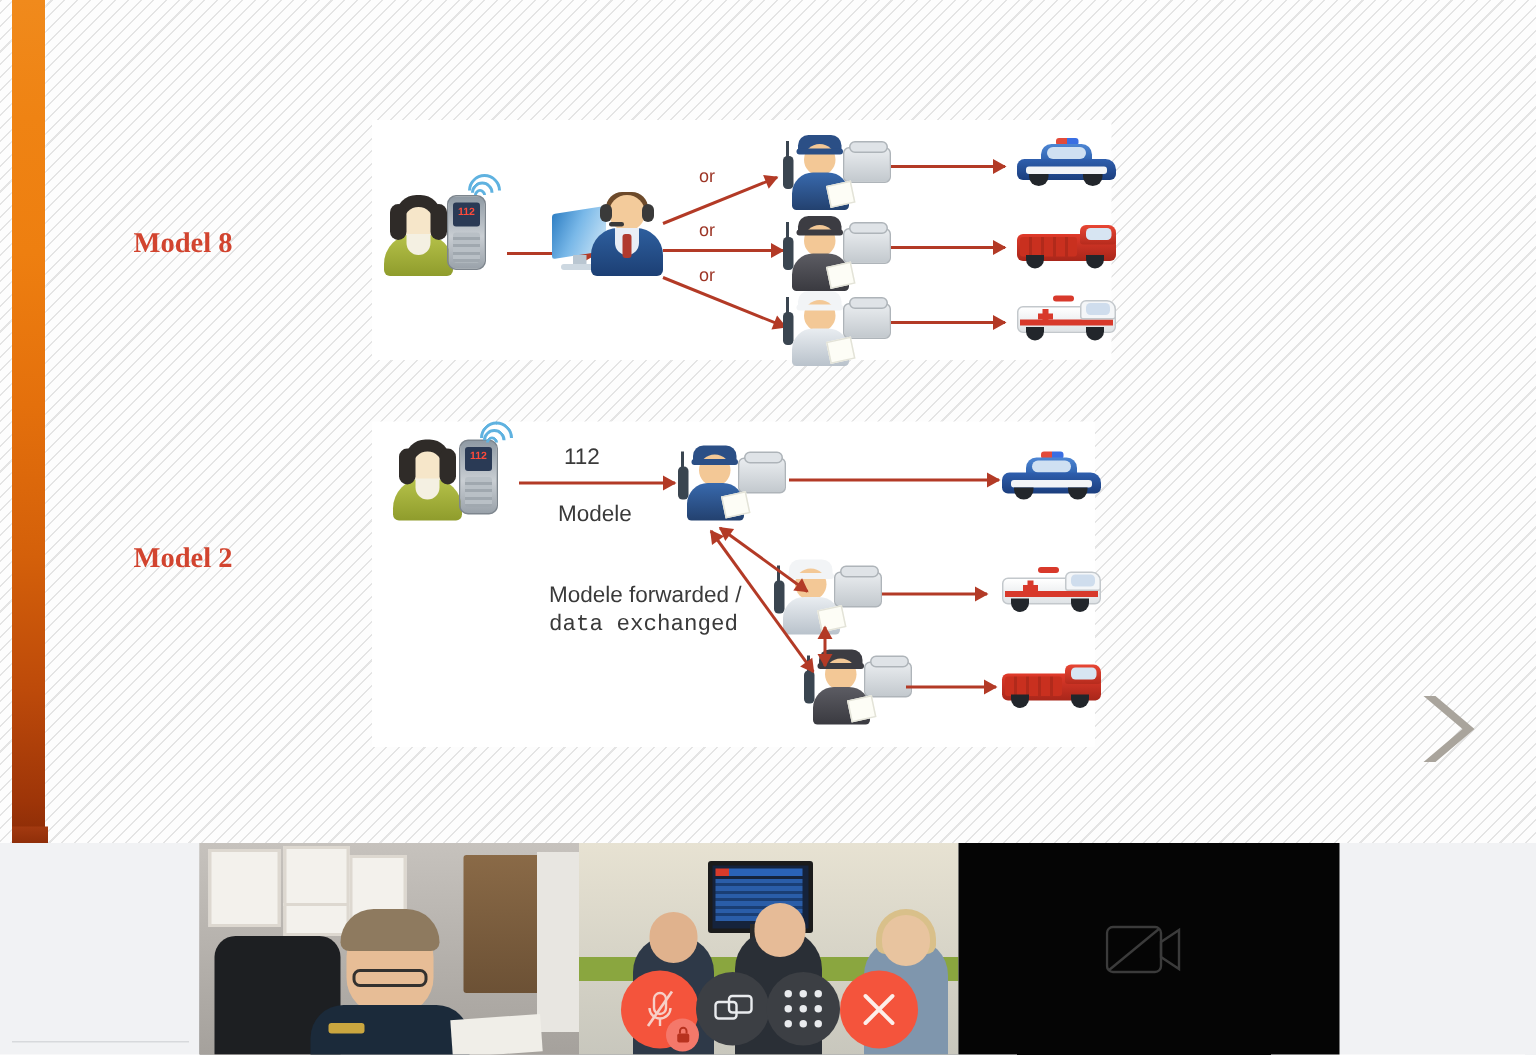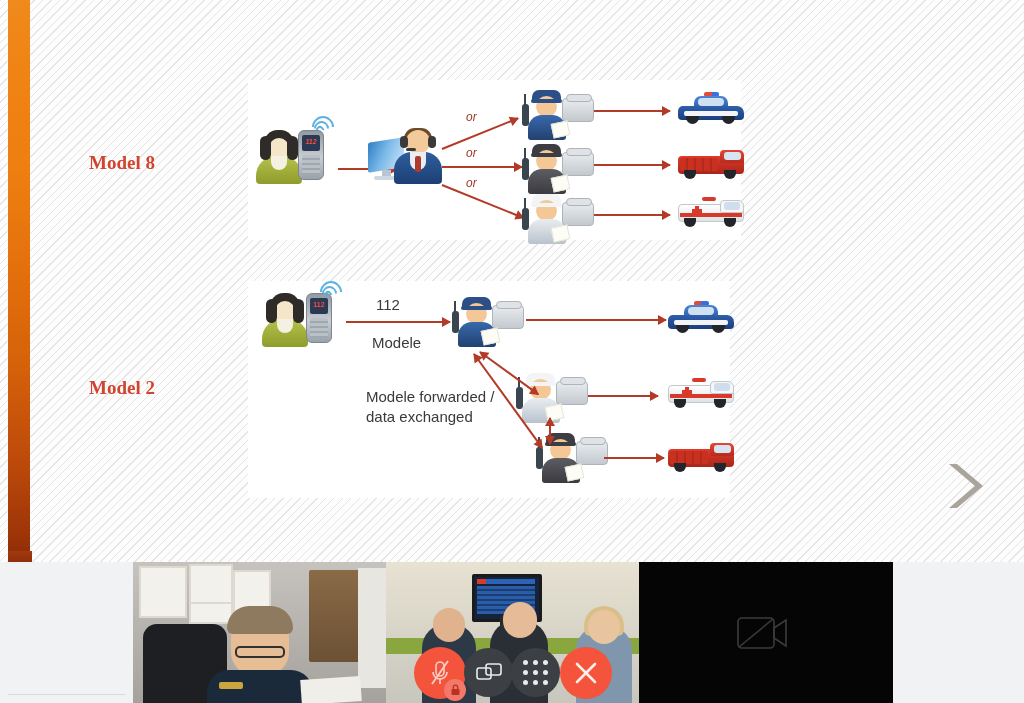--- a/index.html
+++ b/index.html
@@ -28,27 +28,27 @@
     position:absolute;left:0;top:16px;width:1024px;text-align:center;
     font-family:"Liberation Serif", serif;
     font-weight:bold;font-size:21px;color:#d33122;letter-spacing:.3px;
   }
   .model-label{
     position:absolute;
     font-family:"Liberation Serif", serif;
     font-weight:bold;font-size:19px;color:#d2442f;
   }
   #model1-label{left:89px;top:152px;}
-  #model2-label{left:89px;top:377px;}
+  #model2-label{left:89px;top:362px;}
 
   
   .panel{
     position:absolute;background:#ffffff;
   }
-  #panel1{left:248px;top:80px;width:493px;height:160px;font-style:italic;}
+  #panel1{left:248px;top:80px;width:493px;height:160px;}
   #panel2{left:248px;top:281px;width:482px;height:217px;}
 
   
   .ico{position:absolute;}
 
   
   .person{width:46px;height:54px;}
   .person .hair{position:absolute;left:8px;top:0;width:30px;height:19px;
     background:#2f2b28;border-radius:15px 15px 6px 6px;}
   .person .hair:after{content:"";position:absolute;left:2px;top:10px;width:26px;height:16px;
@@ -426,21 +426,21 @@
         <i></i>
         <i></i>
     </div>
 
     <div class="arrow" style="left:98px;top:40px;width:104px;"></div>
 
     <div class="flow-label" style="left:128px;top:14px;">112</div>
     <div class="flow-label" style="left:124px;top:52px;">Modele</div>
 
     <div class="flow-label" style="left:118px;top:106px;">Modele  forwarded /</div>
-    <div class="flow-label" style="left:118px;top:126px;">data exchanged</div>
+    <div class="flow-label" style="left:118px;top:126px;font-family:Liberation Mono, monospace;">data exchanged</div>
 
     <div class="ico dispatcher d-police" style="left:204px;top:14px;">
       <div class="radio"></div>
         <div class="cap"></div>
         <div class="head"></div>
         <div class="peak"></div>
       <div class="body"></div>
         <div class="tel"></div>
         <div class="paper"></div>
     </div>

